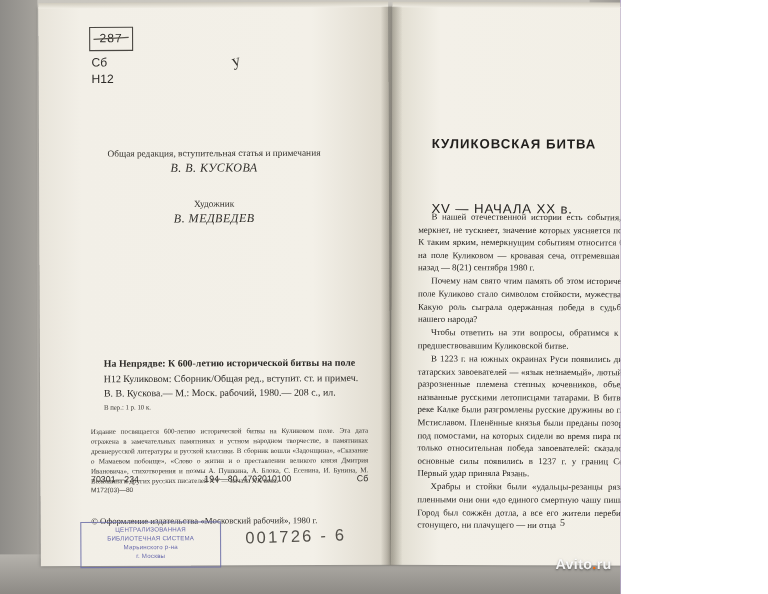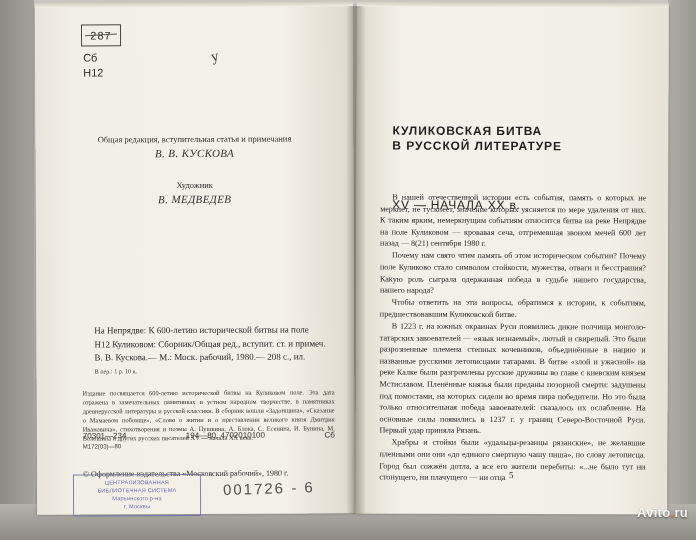--- a/index.html
+++ b/index.html
@@ -5,21 +5,21 @@
   html, body {
     margin: 0;
     padding: 0;
     background: #ffffff;
   }
   body {
     font-family: "Liberation Serif", serif;
   }
   #page {
     position: relative;
-    width: 696px;
+    width: 564px;
     height: 540px;
     overflow: hidden;
     background: #4c1d95;
   }
   
   .photo-bg {
     position: absolute;
     inset: 0;
     background:
       linear-gradient(180deg, #c9c6bf 0%, #bdbab3 38%, #a8a5a0 100%);
@@ -157,21 +157,21 @@
   }
   .cip {
     position: absolute;
     left: 58px;
     right: 22px;
     top: 318px;
     font-size: 9px;
     line-height: 13.5px;
     color: #2c2a27;
   }
-  .cip b { font-weight: normal; }
+  .cip b { font-weight: bold; }
   .cip .tiny {
     display: block;
     font-size: 6.2px;
     line-height: 8.6px;
     color: #3c3a35;
     margin-top: 2px;
   }
   .annot {
     position: absolute;
     left: 46px;
@@ -366,21 +366,20 @@
         <div class="pencil-num">001726 - 6</div>
       </div>
     </div>
 
     <div class="page right">
       <div class="page-edge-top"></div>
       <div class="rp">
 
         <div class="chapter-title">
           <div>КУЛИКОВСКАЯ БИТВА</div>
-          <div>В РУССКОЙ ЛИТЕРАТУРЕ</div>
           <div class="sub">XV — НАЧАЛА XX в.</div>
         </div>
 
         <div class="body-text">
           <p>В нашей отечественной истории есть события, память о которых не меркнет, не тускнеет, значение которых уясняется по мере удаления от них. К таким ярким, немеркнущим событиям относится битва на реке Непрядве на поле Куликовом — кровавая сеча, отгремевшая звоном мечей 600 лет назад — 8(21) сентября 1980 г.</p>
           <p>Почему нам свято чтим память об этом историческом событии? Почему поле Куликово стало символом стойкости, мужества, отваги и бесстрашия? Какую роль сыграла одержанная победа в судьбе нашего государства, нашего народа?</p>
           <p>Чтобы ответить на эти вопросы, обратимся к истории, к событиям, предшествовавшим Куликовской битве.</p>
           <p>В 1223 г. на южных окраинах Руси появились дикие полчища монголо-татарских завоевателей — «язык незнаемый», лютый и свирепый. Это были разрозненные племена степных кочевников, объединённые в нацию и названные русскими летописцами татарами. В битве «злой и ужасной» на реке Калке были разгромлены русские дружины во главе с киевским князем Мстиславом. Пленённые князья были преданы позорной смерти: задушены под помостами, на которых сидели во время пира победители. Но это была только относительная победа завоевателей: сказалось их ослабление. На основные силы появились в 1237 г. у границ Северо-Восточной Руси. Первый удар приняла Рязань.</p>
           <p>Храбры и стойки были «удальцы-резанцы рязанские», не желавшие пленными они они «до единого смертную чашу пиша», по слову летописца. Город был сожжён дотла, а все его жители перебиты: «...не было тут ни стонущего, ни плачущего — ни отца</p>
         </div>

